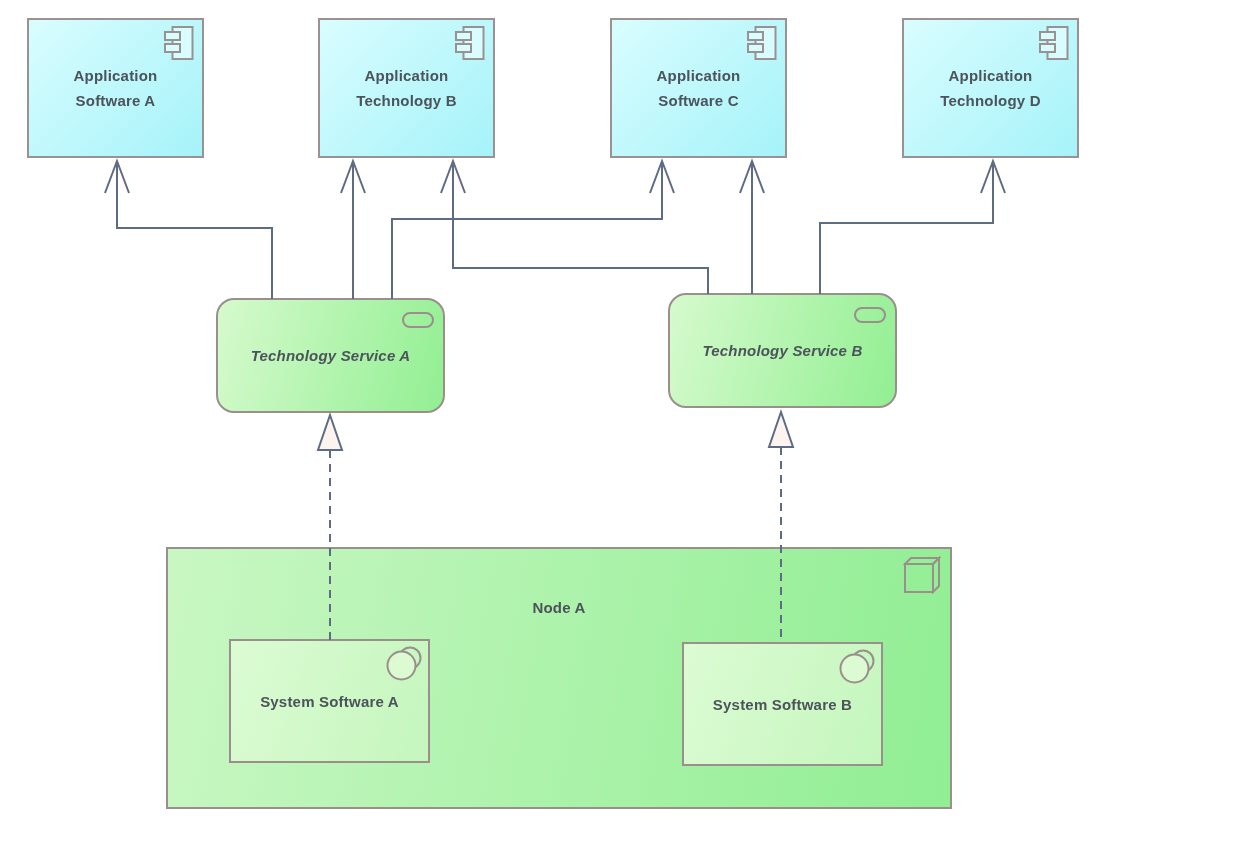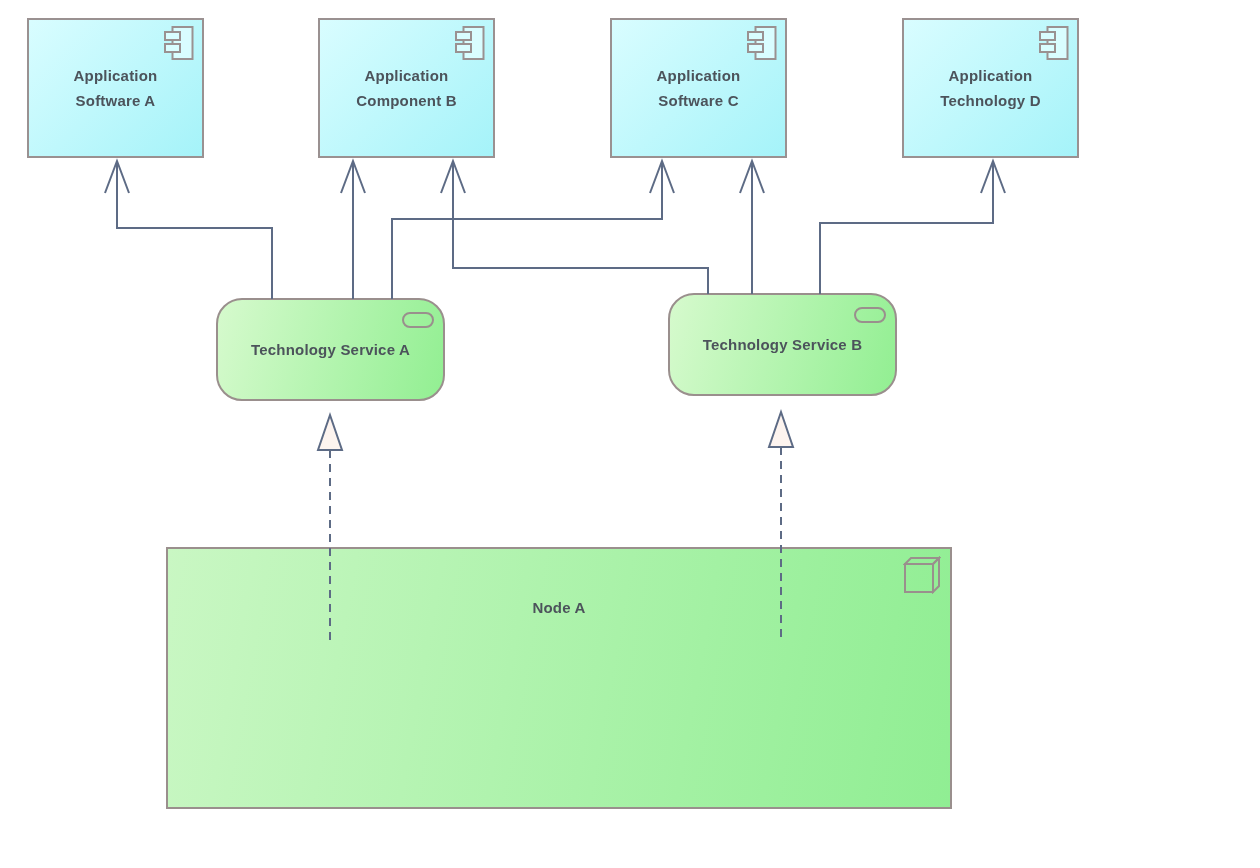--- a/index.html
+++ b/index.html
@@ -14,23 +14,24 @@
     letter-spacing:.2px;
   }
   .app-box{
     width:177px;height:140px;top:18px;
     background:linear-gradient(135deg,var(--app-fill-light,#d9fdff) 0%,var(--app-fill-dark,#a5f3f9) 100%);
     border:2px solid var(--app-border,#9a9191);
   }
   .app-label{line-height:25px;}
   .app-label span{display:block;}
   .svc-box{
-    height:103px;border-radius:26px;
+    height:115px;border-radius:18px;
     background:linear-gradient(105deg,var(--svc-fill-light,#d6facd) 0%,var(--svc-fill-dark,#92ef92) 100%);
     border:2px solid var(--green-border,#9a8f8d);
+    font-style:italic;
   }
   .node-box{
     left:166px;top:547px;width:786px;height:262px;
     background:linear-gradient(100deg,var(--node-fill-light,#c9f7c3) 0%,var(--node-fill-dark,#90ee93) 100%);
     border:2px solid var(--green-border,#9a8f8d);
     align-items:flex-start;
   }
   .node-label{position:absolute;top:50px;left:0;width:100%;text-align:center;}
   .ss-box{
     width:201px;height:124px;
@@ -70,21 +71,21 @@
   </div>
 
   <div class="box app-box" style="left:318px;">
     <svg class="corner-icon comp-icon" viewBox="0 0 30 34">
       <rect class="comp-icon-shape" x="8.5" y="1" width="20" height="32"></rect>
       <rect class="comp-icon-shape" x="1" y="6" width="15" height="8"></rect>
       <rect class="comp-icon-shape" x="1" y="18" width="15" height="8"></rect>
     </svg>
     <div class="app-label">
       <span>Application</span>
-        <span>Component B</span>
+        <span>Technology B</span>
     </div>
   </div>
 
   <div class="box app-box" style="left:610px;">
     <svg class="corner-icon comp-icon" viewBox="0 0 30 34">
       <rect class="comp-icon-shape" x="8.5" y="1" width="20" height="32"></rect>
       <rect class="comp-icon-shape" x="1" y="6" width="15" height="8"></rect>
       <rect class="comp-icon-shape" x="1" y="18" width="15" height="8"></rect>
     </svg>
     <div class="app-label">
@@ -121,21 +122,35 @@
     <div class="node-label">Node A</div>
   </div>
 
   <div class="box svc-box" style="left:668px;top:293px;width:229px;">
     <svg class="corner-icon pill-icon" viewBox="0 0 32 16">
       <rect class="green-icon-shape" x="1" y="1" width="30" height="14" rx="7" ry="7"></rect>
     </svg>
     <div>Technology Service B</div>
   </div>
 
+  <div class="box ss-box" style="left:229px;top:639px;">
+    <svg class="corner-icon circles-icon" viewBox="0 0 38 36">
+      <circle class="green-icon-shape" cx="26" cy="12" r="10.5"></circle>
+      <circle class="circles-front" cx="17.5" cy="19.5" r="14"></circle>
+    </svg>
+    <div>System Software A</div>
+  </div>
 
+  <div class="box ss-box" style="left:682px;top:642px;">
+    <svg class="corner-icon circles-icon" viewBox="0 0 38 36">
+      <circle class="green-icon-shape" cx="26" cy="12" r="10.5"></circle>
+      <circle class="circles-front" cx="17.5" cy="19.5" r="14"></circle>
+    </svg>
+    <div>System Software B</div>
+  </div>
 
   <svg class="overlay" viewBox="0 0 1260 868">
 
     <g>
       <path class="connector" d="M272,299 L272,228 L117,228 L117,162"></path>
       <path class="connector" d="M105,193 L117,161 L129,193"></path>
     </g>
 
     <g>
       <path class="connector" d="M353,299 L353,162"></path>

